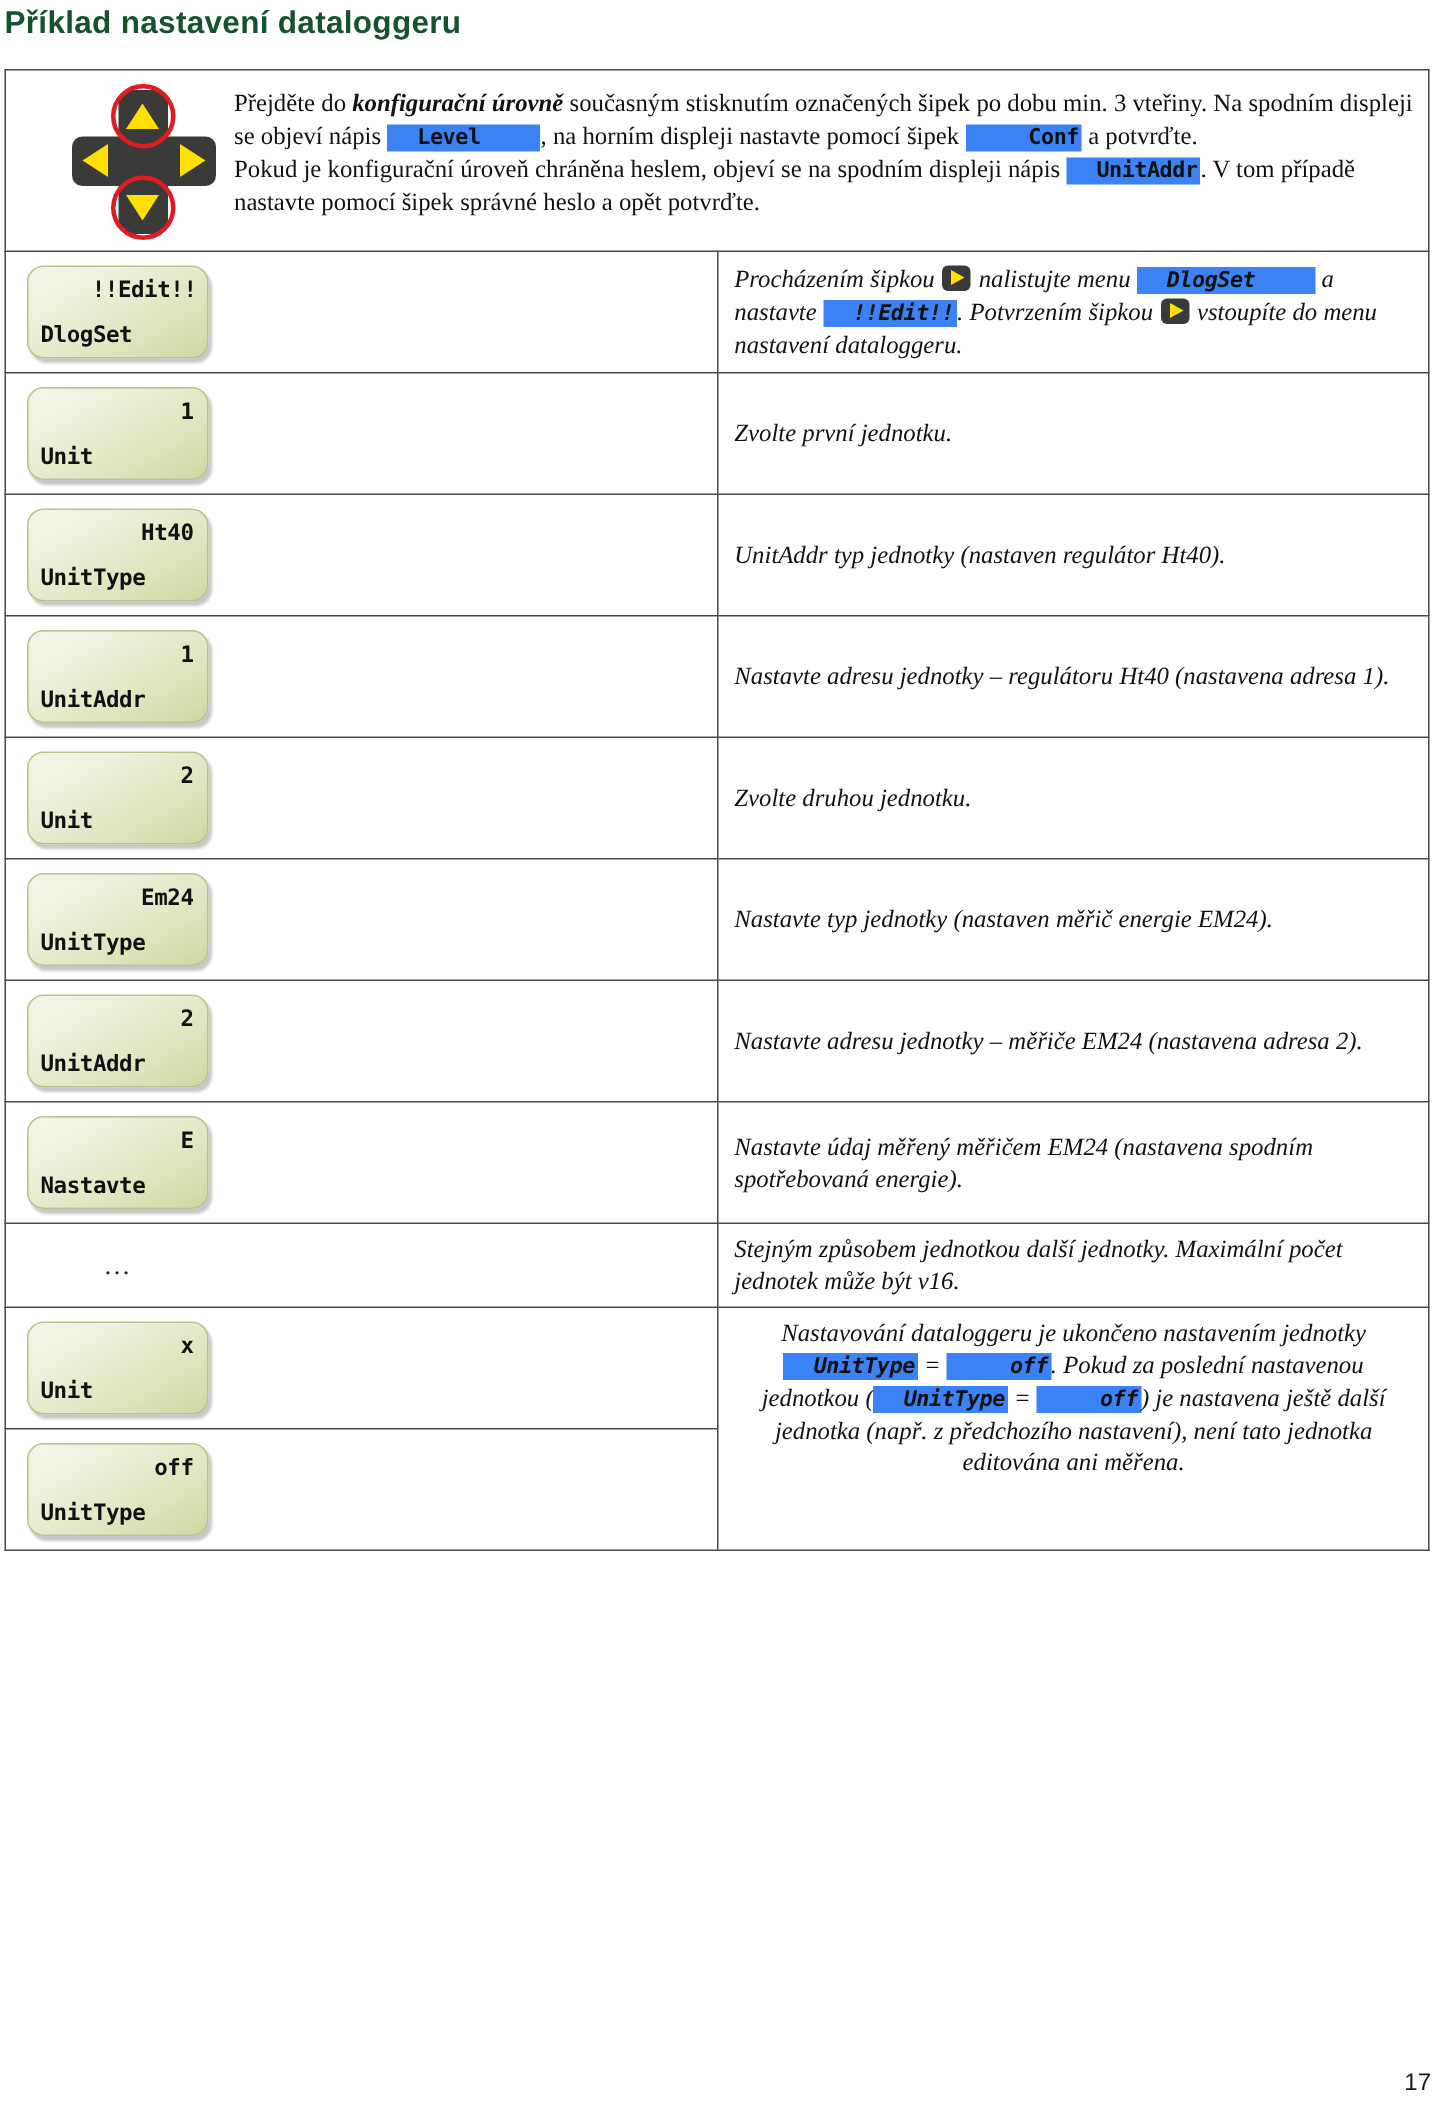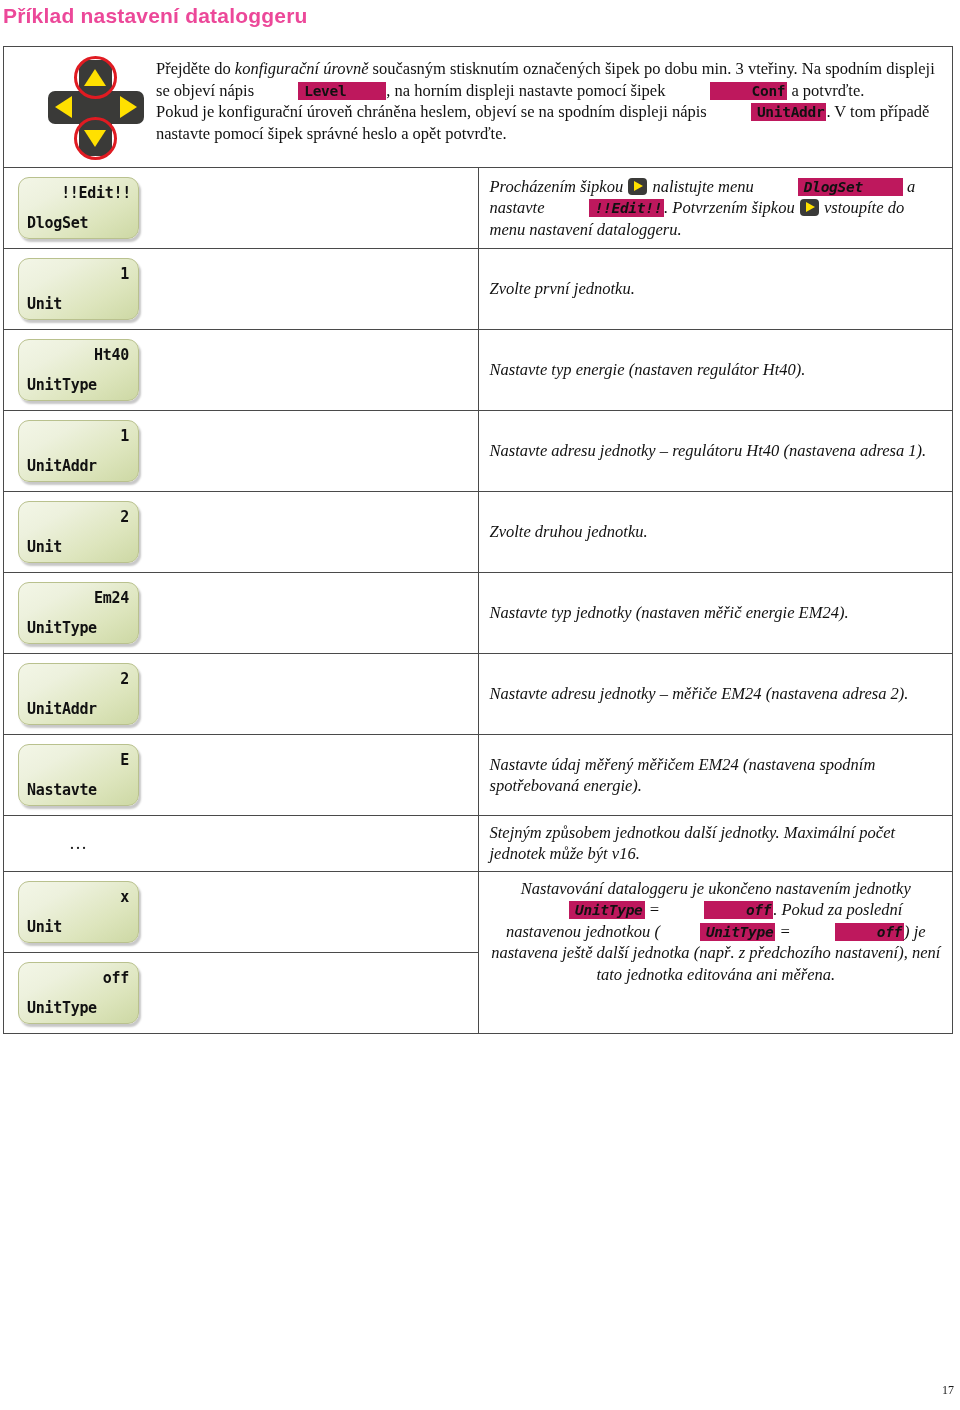--- a/index.html
+++ b/index.html
@@ -18,21 +18,21 @@
 
   
   .page-title {
     position: absolute;
     left: 3px;
     top: 4px;
     font-family: "Liberation Sans", sans-serif;
     font-weight: bold;
     font-size: 21px;
     letter-spacing: 0.2px;
-    color: #ec4899;
+    color: #14532d;
   }
 
   
   .steps-table {
     position: absolute;
     left: 3px;
     top: 46px;
     width: 950px;
     border-collapse: collapse;
     table-layout: fixed;
@@ -100,23 +100,22 @@
   }
 
   
   .mono {
     font-family: "DejaVu Sans Mono", monospace;
     font-weight: bold;
     font-size: 14.5px;
     letter-spacing: -0.3px;
   }
   .chip {
-    background: #be185d;
-    padding: 1px 2px 1px 6px;
-    margin-left: 40px;
+    background: #3b82f6;
+    padding: 1px 2px 1px 20px;
   }
   .chip.pad-left  { padding-left: 42px; }
   .chip.pad-right { padding-right: 40px; }
 
   
   .key-inline {
     display: inline-block;
     width: 19px;
     height: 17px;
     border-radius: 4px;
@@ -197,29 +196,29 @@
     display: flex;
     align-items: flex-start;
     padding: 9px 10px 9px 0;
   }
   .intro-text {
     flex: 1 1 auto;
     font-size: 16.5px;
     line-height: 1.31;
     padding-top: 2px;
   }
-  .it { font-style: italic; font-weight: normal; }
+  .it { font-style: italic; font-weight: bold; }
 
   
   .page-num {
     position: absolute;
     right: 6px;
     bottom: 12px;
-    font-size: 12px;
-    font-family: Liberation Serif, serif;
+    font-size: 16px;
+    font-family: Liberation Sans, sans-serif;
     color: #1a1a1a;
   }
 </style>
 </head>
 <body>
 
 <div class="page-title">Příklad nastavení dataloggeru</div>
 
 <table class="steps-table">
   <tbody>
@@ -278,21 +277,21 @@
     <tr>
       <td class="col-display">
         <div class="cell-display">
           <div class="display">
             <span class="val">Ht40</span>
             <span class="lbl">UnitType</span>
           </div>
         </div>
       </td>
       <td class="col-text">
-        <div class="cell-text">Nastavte typ energie (nastaven regulátor Ht40).</div>
+        <div class="cell-text">UnitAddr typ jednotky (nastaven regulátor Ht40).</div>
       </td>
     </tr>
 
     <tr>
       <td class="col-display">
         <div class="cell-display">
           <div class="display">
             <span class="val">1</span>
             <span class="lbl">UnitAddr</span>
           </div>

